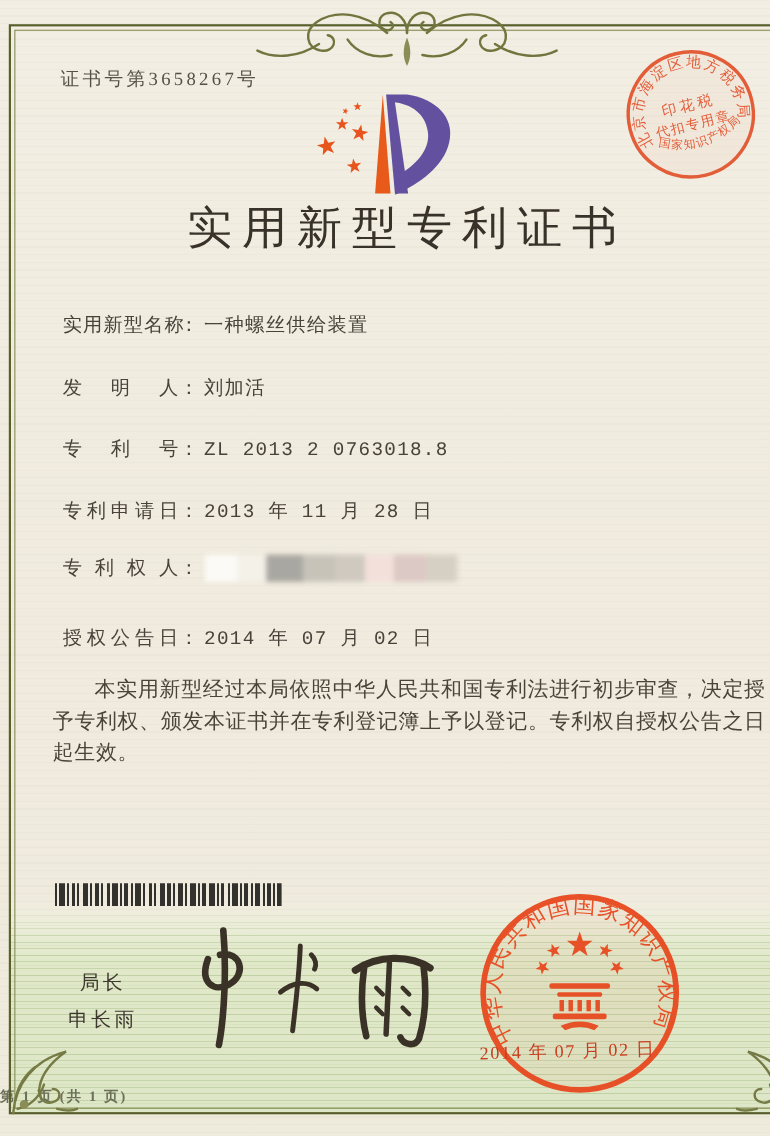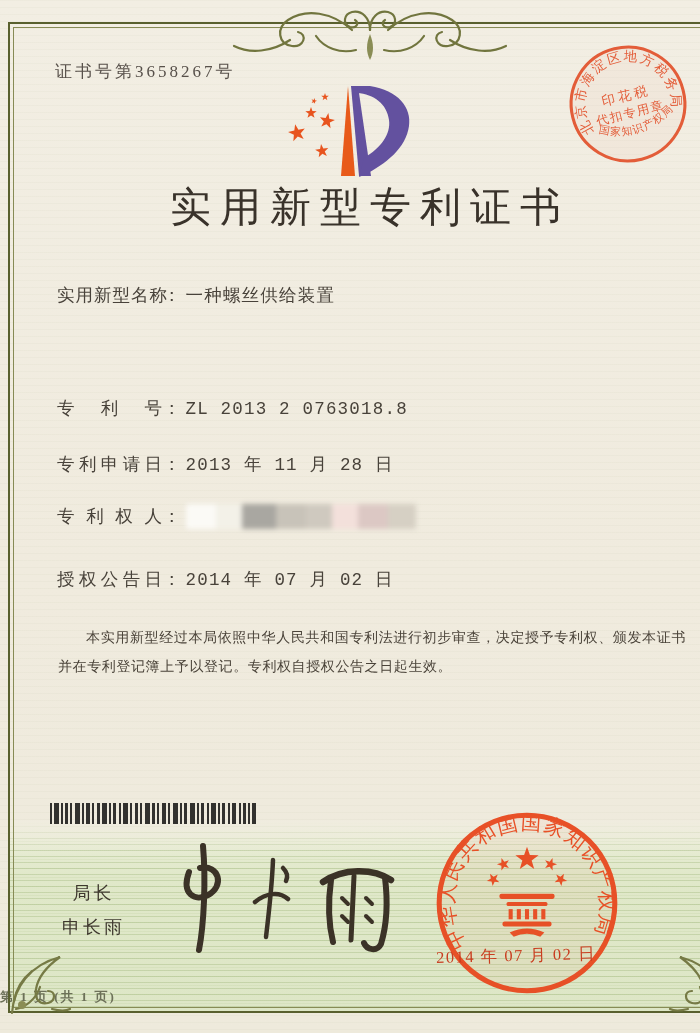--- a/index.html
+++ b/index.html
@@ -36,21 +36,21 @@
   .tax-stamp{position:absolute;left:566px;top:42px;width:124px;height:124px;z-index:6;transform:rotate(-14deg);opacity:.92;}
   
   .field{position:absolute;left:57px;font-size:17.5px;color:#48423a;letter-spacing:1px;white-space:nowrap;z-index:5;}
   .flabel{display:inline-block;width:106px;text-align:justify;text-align-last:justify;}
   .fcolon{display:inline-block;margin-right:4px;}
   .fvalue{letter-spacing:1.2px;font-family:Liberation Mono, monospace;}
   .redact{display:inline-flex;height:25px;vertical-align:-7px;filter:blur(2.5px);border-radius:2px;overflow:hidden;}
   .redact i{display:block;height:100%;}
   
   .paras{position:absolute;left:44px;right:40px;top:610px;z-index:5;}
-  .paras p{margin:14px;text-indent:2em;text-align:justify;font-size:14px;line-height:28.5px;letter-spacing:0.6px;color:#4a4339;}
+  .paras p{margin:4px;text-indent:2em;text-align:justify;font-size:19px;line-height:28.5px;letter-spacing:0.6px;color:#4a4339;}
   
   .barcode{position:absolute;left:50px;top:803px;z-index:5;}
   
   .director{position:absolute;left:62px;top:876px;z-index:6;font-size:18px;color:#3e382e;letter-spacing:3px;line-height:34px;text-align:center;}
   .signature{position:absolute;left:145px;top:840px;z-index:6;}
   .seal{position:absolute;left:430px;top:806px;width:194px;height:194px;z-index:5;opacity:.95;}
   .seal-date{position:absolute;left:436px;top:945px;z-index:7;font-size:16.5px;color:#c93d1f;letter-spacing:1.5px;white-space:nowrap;transform:rotate(-1.5deg);}
   .footer{position:absolute;left:0;right:0;top:988px;text-align:left;z-index:6;font-size:13px;letter-spacing:2px;color:#6c7058;font-weight:bold;}
   
   .flourish-top{position:absolute;left:50%;transform:translateX(-50%);top:0px;z-index:31;}
@@ -153,20 +153,23 @@
         <use href="#star" transform="translate(36,17) scale(3) rotate(15)"></use>
         <use href="#star" transform="translate(44,67) scale(7) rotate(-8)"></use>
       </g>
     </svg>
   </div>
 
   <div class="title">实用新型专利证书</div>
 
   <div class="field" style="top:283px">
     <span class="flabel">实用新型名称</span><span class="fcolon">：</span><span class="fvalue">一种螺丝供给装置</span>
+  </div>
+  <div class="field" style="top:340px">
+    <span class="flabel">发明人</span><span class="fcolon">：</span><span class="fvalue">刘加活</span>
   </div>
   <div class="field" style="top:396px">
     <span class="flabel">专利号</span><span class="fcolon">：</span><span class="fvalue">ZL 2013 2 0763018.8</span>
   </div>
   <div class="field" style="top:452px">
     <span class="flabel">专利申请日</span><span class="fcolon">：</span><span class="fvalue">2013 年 11 月 28 日</span>
   </div>
   <div class="field" style="top:504px">
     <span class="flabel">专利权人</span><span class="fcolon">：</span><span class="redact">
         <i style="width:30px;background:#fbfaf6"></i>

